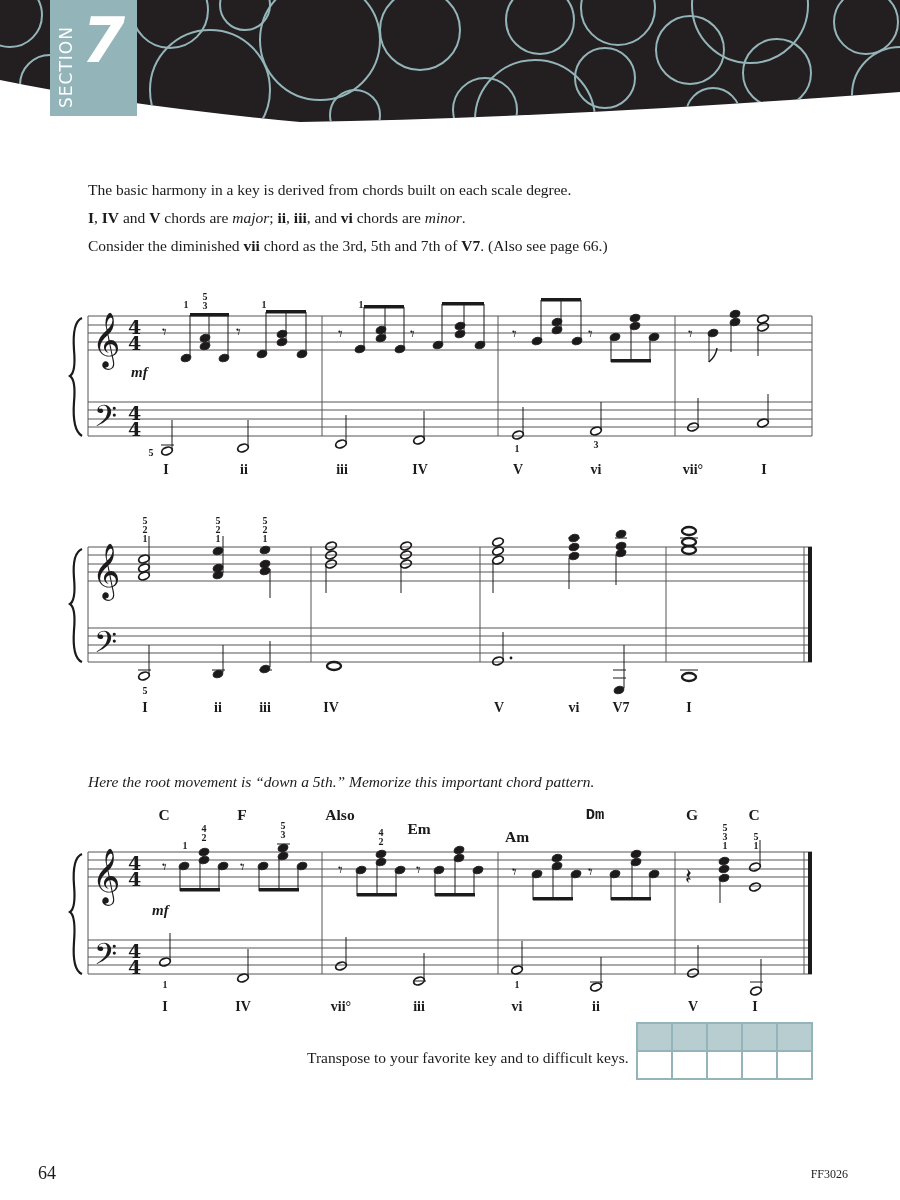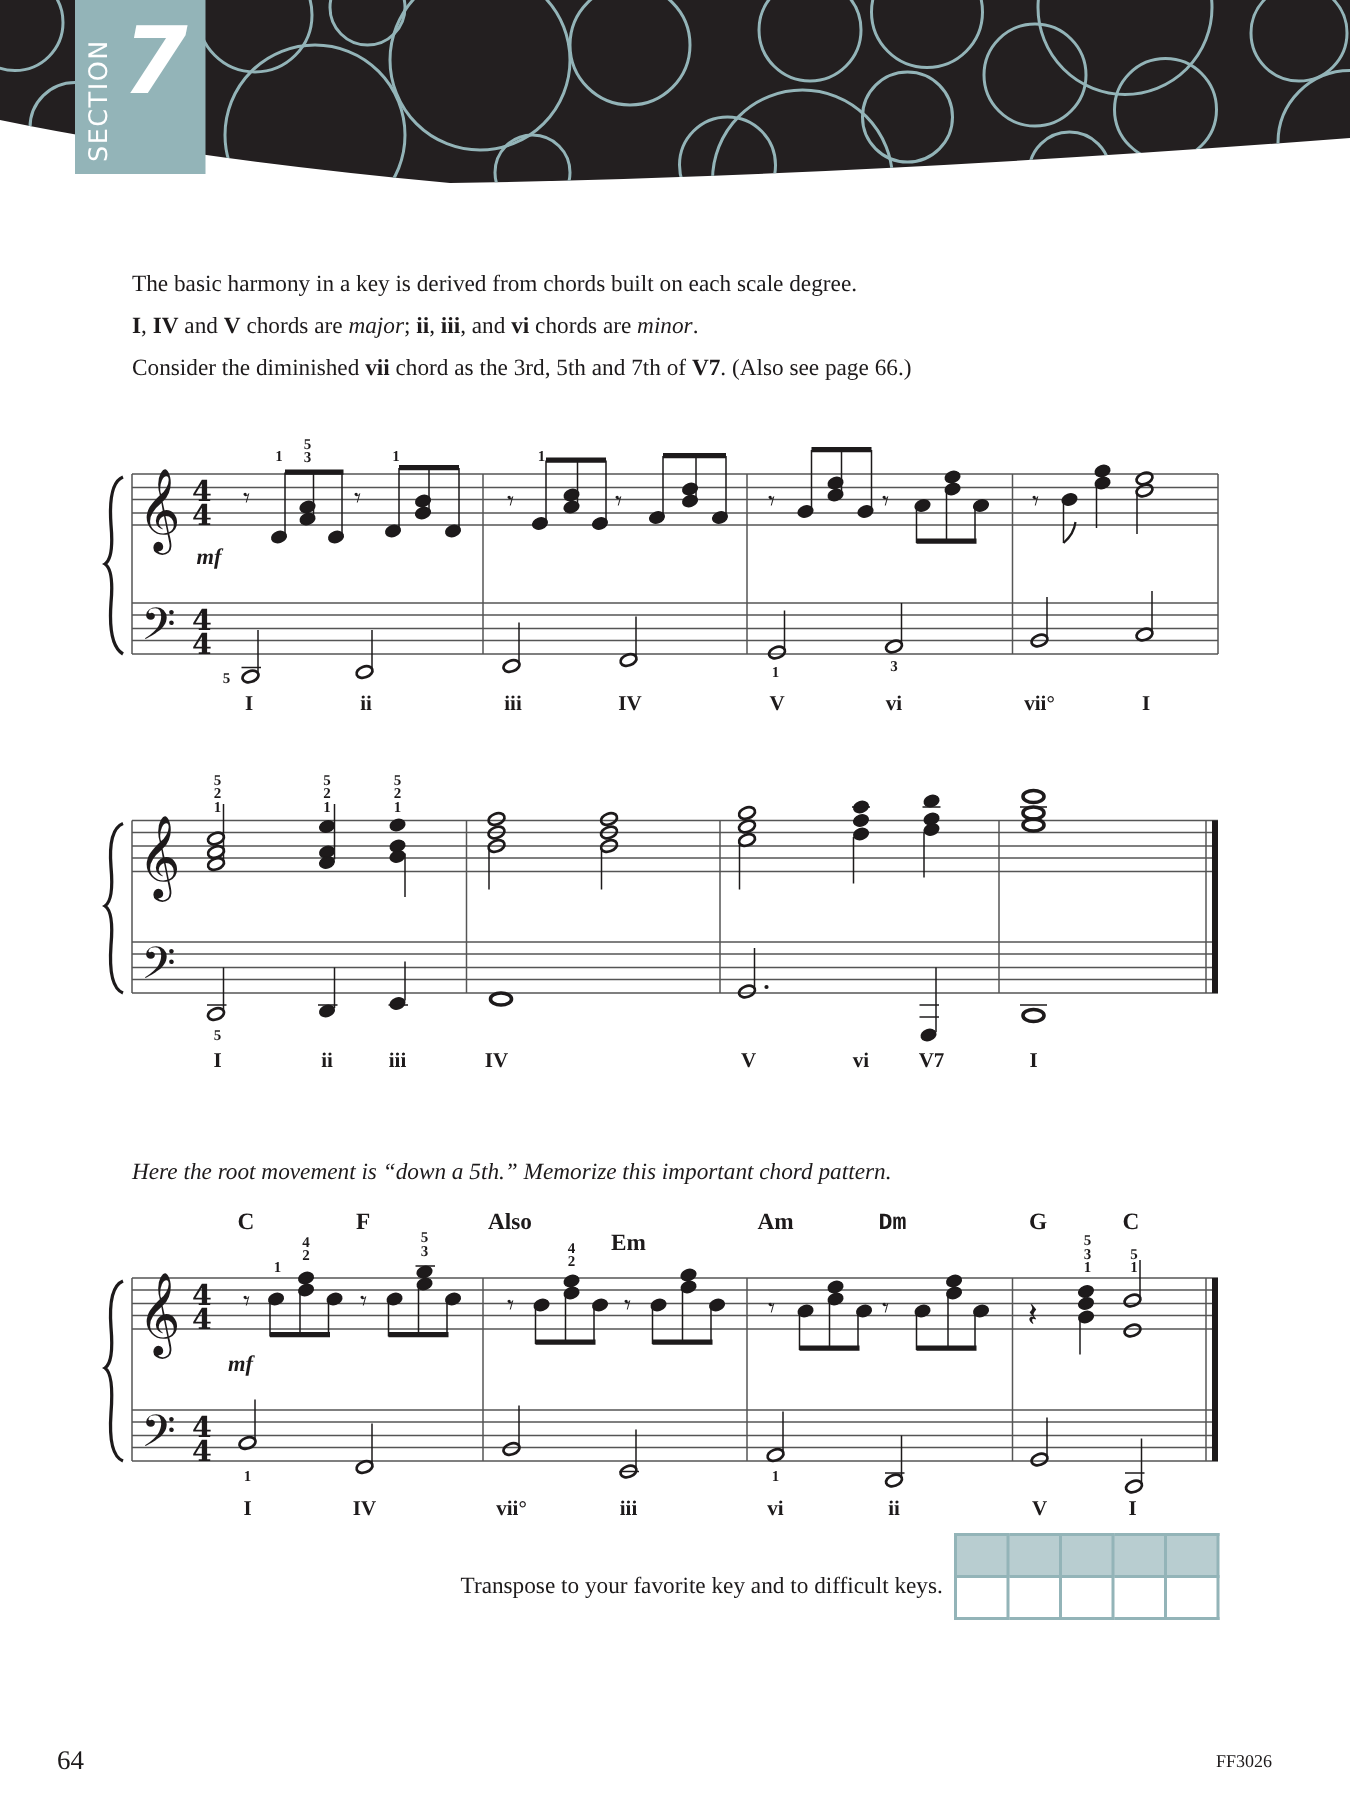--- a/index.html
+++ b/index.html
@@ -446,21 +446,21 @@
 <div class="rn" style="left:499px;top:700px;">V</div>
 <div class="rn" style="left:574px;top:700px;">vi</div>
 <div class="rn" style="left:621px;top:700px;">V7</div>
 <div class="rn" style="left:689px;top:700px;">I</div>
 
 <div class="intro" style="top:772px;font-style:italic;">Here the root movement is “down a 5th.” Memorize this important chord pattern.</div>
 <div class="cn" style="left:164px;top:806px;">C</div>
 <div class="cn" style="left:242px;top:806px;">F</div>
 <div class="cn" style="left:340px;top:806px;">Also</div>
 <div class="cn" style="left:419px;top:806px;margin-top:14px;">Em</div>
-<div class="cn" style="left:517px;top:806px;">Am</div>
+<div class="cn" style="left:517px;top:828px;">Am</div>
 <div class="cn" style="left:595px;top:806px;font-family:Liberation Mono, monospace;">Dm</div>
 <div class="cn" style="left:692px;top:806px;">G</div>
 <div class="cn" style="left:754px;top:806px;">C</div>
 <div class="dyn" style="left:152px;top:902px;">mf</div>
 <div class="fing" style="left:185px;top:841px;">1</div>
 <div class="fing" style="left:204px;top:824px;">4
 2</div>
 <div class="fing" style="left:283px;top:821px;">5
 3</div>
 <div class="fing" style="left:381px;top:828px;">4

